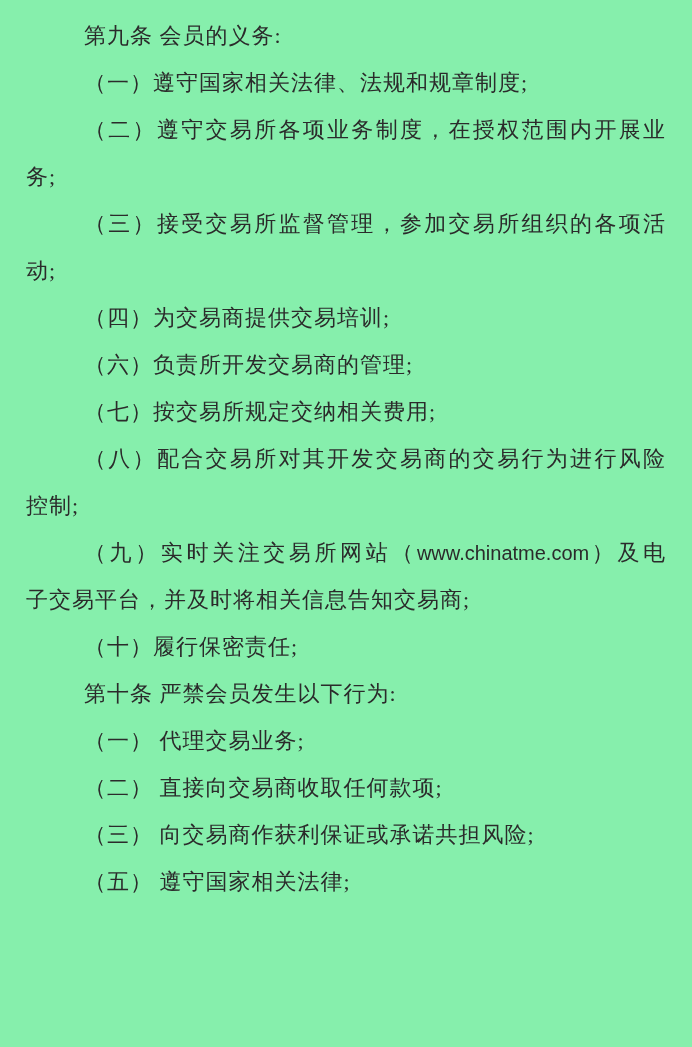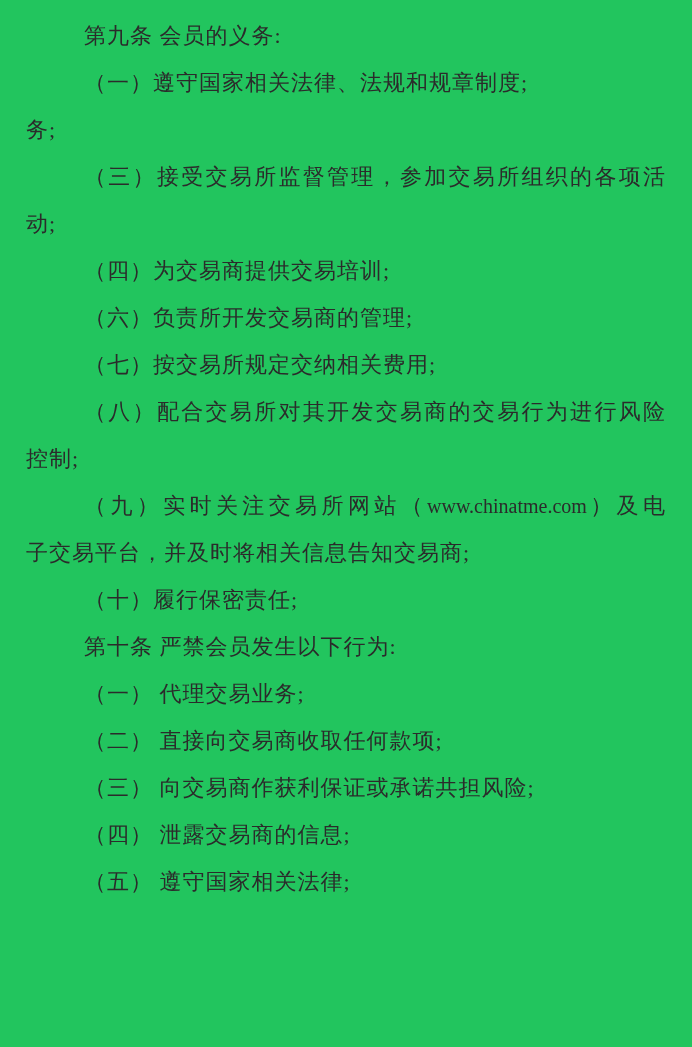--- a/index.html
+++ b/index.html
@@ -31,43 +31,43 @@
     text-align: left;
   }
   .line.indent {
     text-indent: 58px;
   }
   .line.fill {
     text-align: justify;
     text-align-last: justify;
   }
   .latin {
-    font-family: Liberation Serif, serif;
+    font-family: Liberation Sans, sans-serif;
     font-size: 20px;
     letter-spacing: 0px;
   }
 </style>
 </head>
 <body>
 
-<div class="page" style="background: #22c55e;">
+<div class="page" style="background: #86efac;">
   <div class="doc-body" style="color: rgb(43, 43, 43);">
       <div class="line indent"><span class="cjk">第九条 会员的义务:</span></div>
       <div class="line indent"><span class="cjk">（一）遵守国家相关法律、法规和规章制度;</span></div>
+      <div class="line indent fill"><span class="cjk">（二）遵守交易所各项业务制度，在授权范围内开展业</span></div>
       <div class="line"><span class="cjk">务;</span></div>
       <div class="line indent fill"><span class="cjk">（三）接受交易所监督管理，参加交易所组织的各项活</span></div>
       <div class="line"><span class="cjk">动;</span></div>
       <div class="line indent"><span class="cjk">（四）为交易商提供交易培训;</span></div>
       <div class="line indent"><span class="cjk">（六）负责所开发交易商的管理;</span></div>
       <div class="line indent"><span class="cjk">（七）按交易所规定交纳相关费用;</span></div>
       <div class="line indent fill"><span class="cjk">（八）配合交易所对其开发交易商的交易行为进行风险</span></div>
       <div class="line"><span class="cjk">控制;</span></div>
       <div class="line indent fill"><span class="cjk">（九）实时关注交易所网站（</span><span class="latin">www.chinatme.com</span><span class="cjk">）及电</span></div>
       <div class="line"><span class="cjk">子交易平台，并及时将相关信息告知交易商;</span></div>
       <div class="line indent"><span class="cjk">（十）履行保密责任;</span></div>
       <div class="line indent"><span class="cjk">第十条 严禁会员发生以下行为:</span></div>
       <div class="line indent"><span class="cjk">（一） 代理交易业务;</span></div>
       <div class="line indent"><span class="cjk">（二） 直接向交易商收取任何款项;</span></div>
       <div class="line indent"><span class="cjk">（三） 向交易商作获利保证或承诺共担风险;</span></div>
-      <div class="line indent"><span class="cjk">（四） 泄露交易商的信息;</span></div>
       <div class="line indent"><span class="cjk">（五） 遵守国家相关法律;</span></div>
     </div>
 </div>
 
 </body></html>

